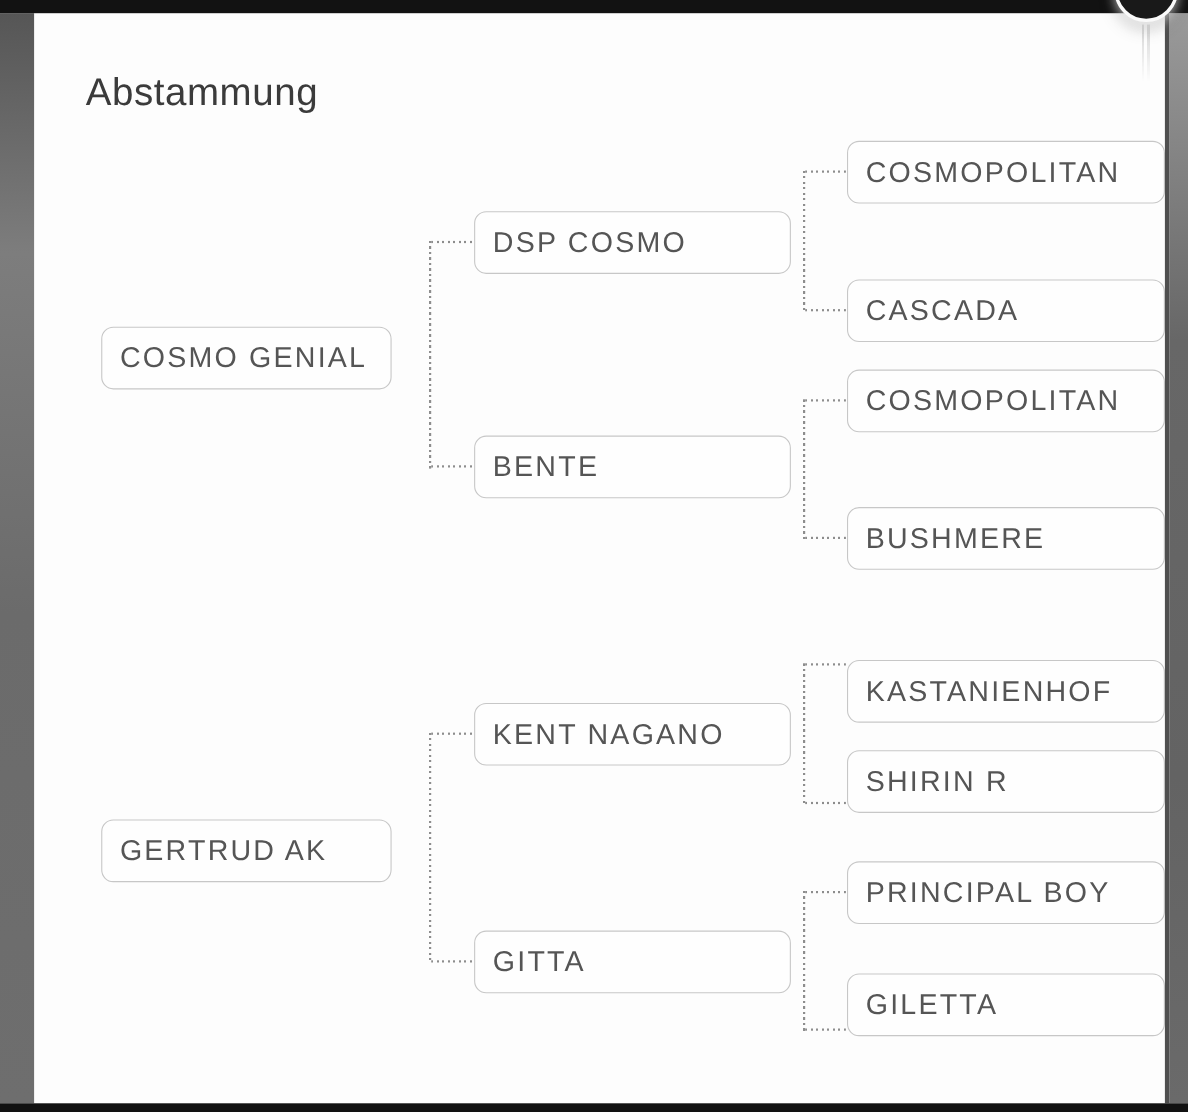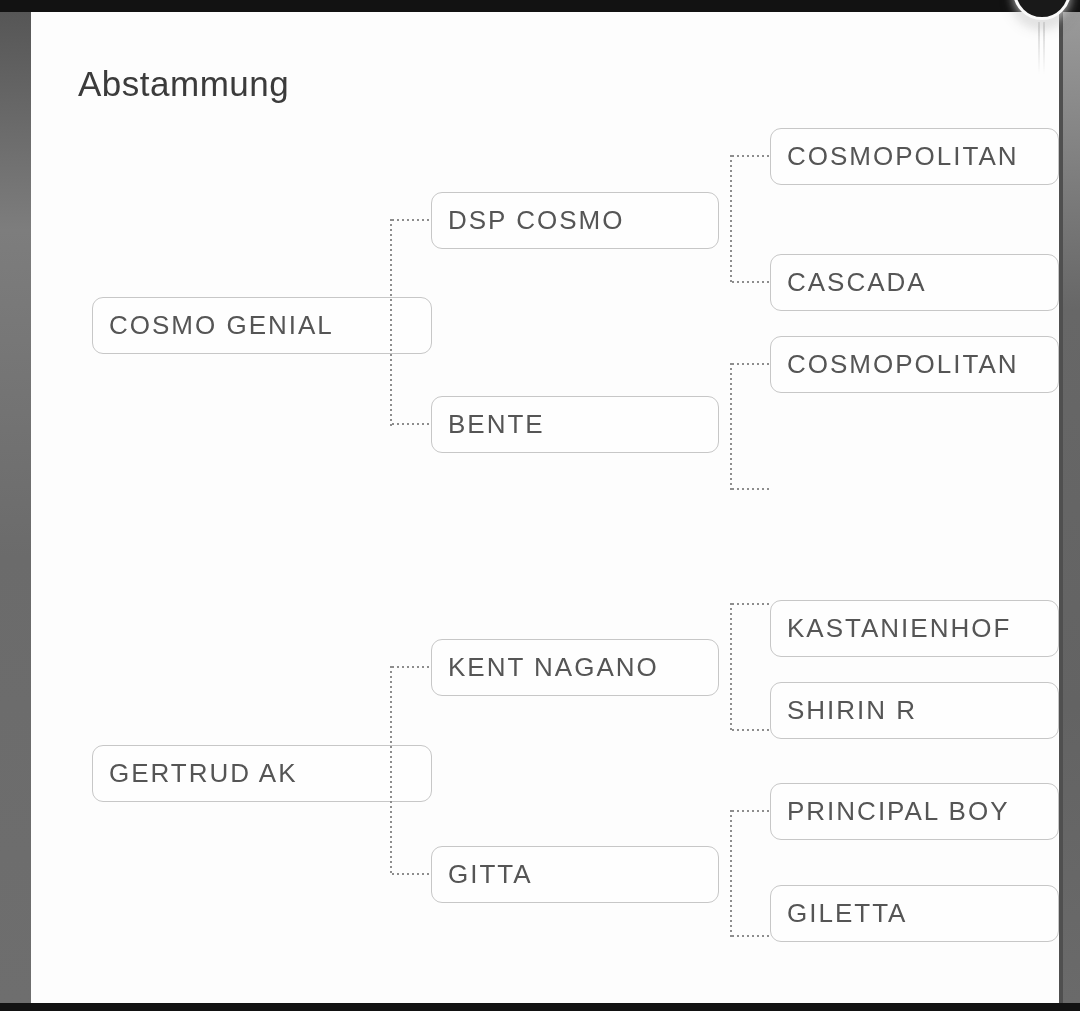--- a/index.html
+++ b/index.html
@@ -43,21 +43,21 @@
   }
 
   
   .node{
     position:absolute;height:57px;
     background:#fefefe;border:1.5px solid #c7c7c7;border-radius:11px;
     display:flex;align-items:center;padding:0 16px;
     font-size:26px;font-weight:400;color:#555555;letter-spacing:2px;
     white-space:nowrap;overflow:hidden;cursor:pointer;
   }
-  .col1{left:61px;width:340px;}
+  .col1{left:61px;width:264px;}
   .col2{left:400px;width:288px;}
   .col3{left:739px;width:289px;}
 
   
   .vline{position:absolute;width:2px;
     background:repeating-linear-gradient(to bottom,var(--dot) 0 2px,transparent 2px 5px);}
   .hline{position:absolute;height:2px;
     background:repeating-linear-gradient(to right,var(--dot) 0 2px,transparent 2px 5px);}
 </style>
 </head>
@@ -90,20 +90,23 @@
     </div>
 
     <div class="node col3" style="top:116px">
       <span>COSMOPOLITAN</span>
     </div>
     <div class="node col3" style="top:242px">
       <span>CASCADA</span>
     </div>
     <div class="node col3" style="top:324px">
       <span>COSMOPOLITAN</span>
+    </div>
+    <div class="node col3" style="top:449px">
+      <span>BUSHMERE</span>
     </div>
     <div class="node col3" style="top:588px">
       <span>KASTANIENHOF</span>
     </div>
     <div class="node col3" style="top:670px">
       <span>SHIRIN R</span>
     </div>
     <div class="node col3" style="top:771px">
       <span>PRINCIPAL BOY</span>
     </div>

